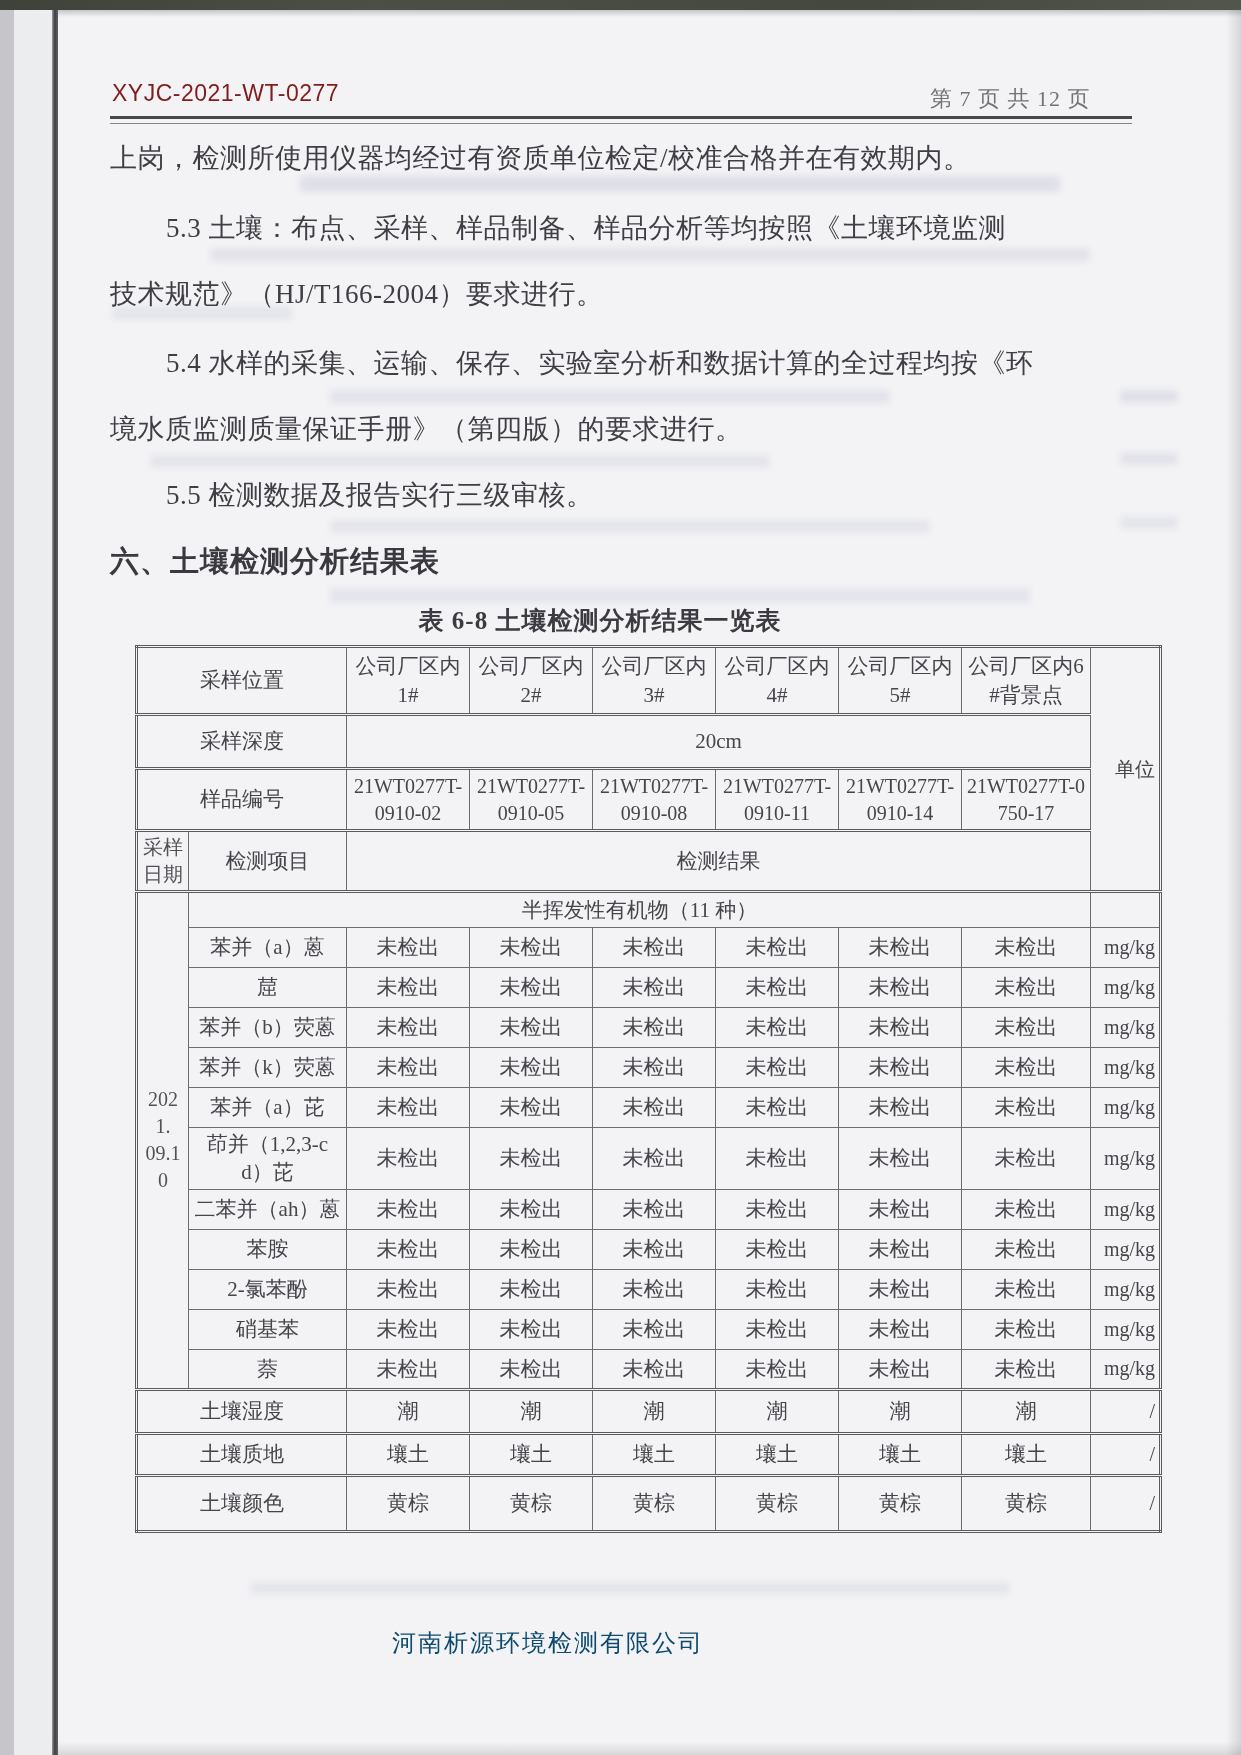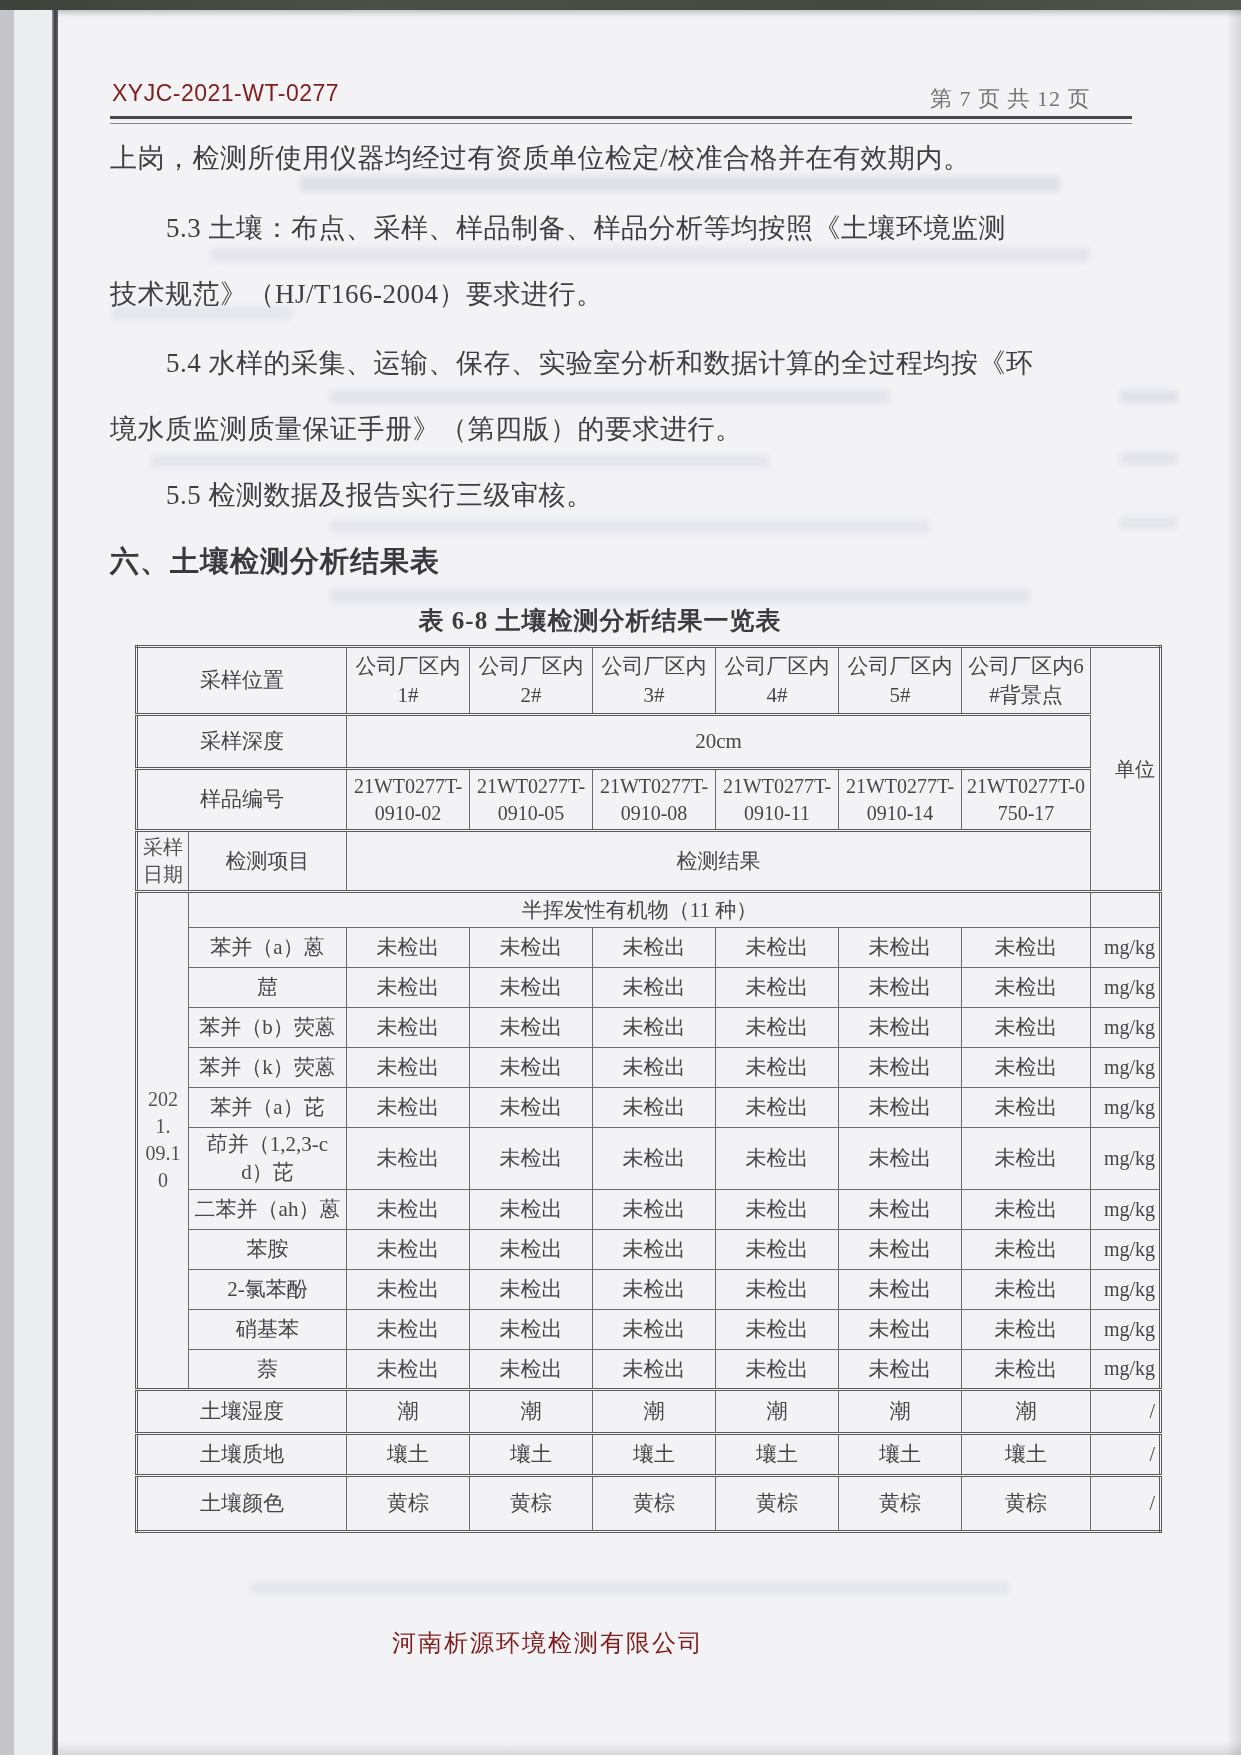--- a/index.html
+++ b/index.html
@@ -38,21 +38,21 @@
   table{border-collapse:collapse;table-layout:fixed;width:1024px;border:3px double var(--line);}
   td{border:1px solid #6b6b70;text-align:center;vertical-align:middle;padding:2px 4px;font-size:21px;line-height:1.35;word-break:break-all;color:#45454b;}
   tr.sep td{border-top:3px double var(--line);}
   .r-location{height:68px}.r-depth{height:54px}.r-sample{height:62px}.r-item{height:58px}.r-group{height:36px}
   tr.analyte{height:40px}
   .r-prop1{height:44px}.r-prop2{height:42px}.r-prop3{height:56px}
   td.code{font-size:20px;letter-spacing:0;}
   td.unitc{font-size:20px;text-align:right;}
   td.datec{white-space:pre-line;font-size:20px;color:#515158;}
   
-  .footer{position:absolute;left:36px;top:1627px;width:1024px;text-align:center;font-size:24px;letter-spacing:2px;color:#7f1d1d;}
+  .footer{position:absolute;left:36px;top:1627px;width:1024px;text-align:center;font-size:24px;letter-spacing:2px;color:#0c4a6e;}
 </style>
 </head>
 <body>
 
 <div class="scan-top"></div>
 <div class="scan-top-shadow"></div>
 <div class="underpage-a"></div>
 <div class="underpage-b"></div>
 <div class="page-seam"></div>
 <div class="right-shade"></div>

